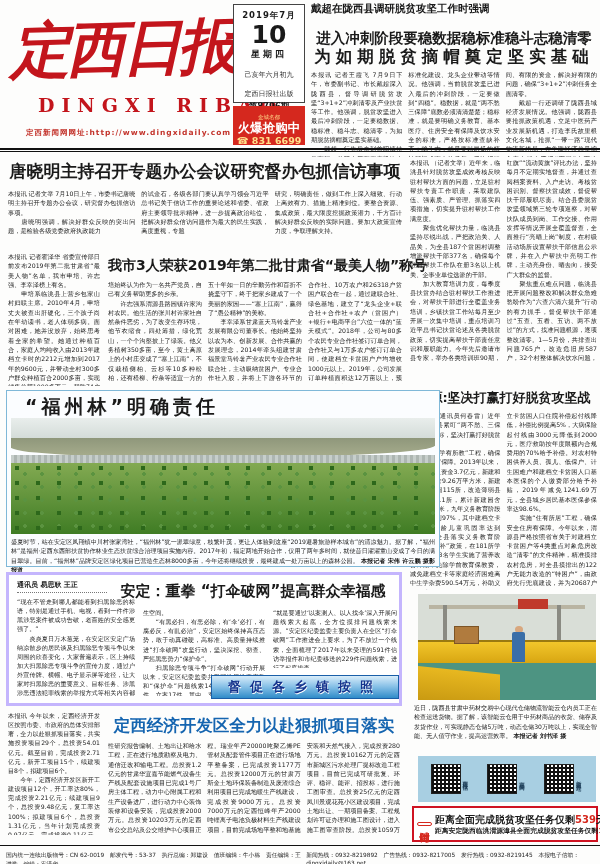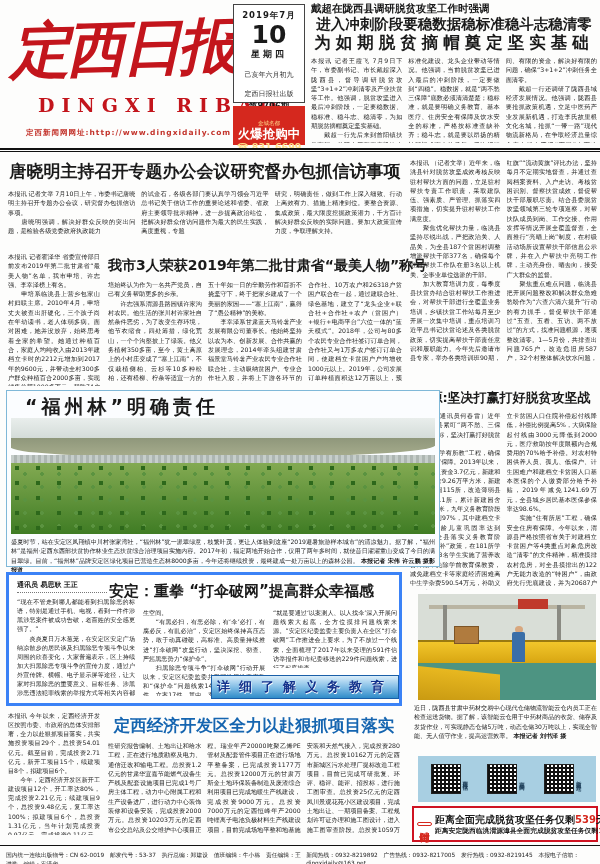--- a/index.html
+++ b/index.html
@@ -14,28 +14,28 @@
       font-size:19px;color:#c3151c;letter-spacing:7px;white-space:nowrap;}
   .mast-site{left:26px;top:128px;font-size:7.5px;font-weight:bold;color:#c3342c;letter-spacing:1px;}
   .datebox{left:233px;top:4px;width:72px;height:99px;border:1px solid #444;background:#fff;
       text-align:center;padding-top:5px;box-sizing:border-box;}
   .db-ym{font-size:8.5px;font-weight:bold;letter-spacing:1px;}
   .db-day{font-size:25px;font-weight:bold;line-height:26px;}
   .db-week{font-size:9px;font-weight:bold;letter-spacing:3px;}
   .db-small{font-size:7px;color:#333;margin-top:9px;}
   .db-issue,.db-pages{font-size:8.5px;font-weight:bold;margin-top:1.5px;}
   .adbox{left:233px;top:106px;width:72px;height:39px;background:#d5281e;text-align:center;
-      color:#fff;box-sizing:border-box;padding-top:14px;}
+      color:#fff;box-sizing:border-box;padding-top:8px;}
   .ad-brand{font-size:5.5px;color:#ffd98a;}
   .ad-main{font-size:12.5px;font-weight:bold;line-height:14px;}
   .ad-phone{font-size:9.5px;font-weight:bold;color:#ffe08a;}
   
   .topstory{left:311px;top:2px;width:286px;height:145px;}
   .ts-kicker{font-size:10.5px;font-weight:bold;text-align:left;}
-  .ts-h1{font-size:14.5px;font-weight:900;text-align:center;line-height:17px;margin-top:0;white-space:nowrap;}
+  .ts-h1{font-size:14.5px;font-weight:900;text-align:center;line-height:17px;margin-top:14px;white-space:nowrap;}
   .ts-h2{font-size:16.5px;font-weight:900;text-align:center;letter-spacing:5px;line-height:20px;white-space:nowrap;}
   .cols{display:flex;gap:6px;}
   .col{flex:1;font-size:6.2px;line-height:1.5;text-align:justify;white-space:pre-line;overflow:hidden;}
   .ts-cols{margin-top:3px;height:87px;}
   .rule2{left:0;top:148px;width:600px;height:4px;border-top:2px solid #111;border-bottom:1px solid #111;box-sizing:border-box;}
   
   .tang{left:8px;top:156px;width:394px;height:94px;}
   .tang-h{font-size:17px;font-weight:900;text-align:center;white-space:nowrap;line-height:30px;}
   .tang-cols{height:58px;margin-top:3px;}
   .zuimei{left:8px;top:252px;width:394px;height:134px;}
@@ -62,23 +62,23 @@
   .fz-cap{font-size:6.1px;line-height:1.55;text-align:justify;margin-top:3px;}
   .fz-by{font-weight:bold;}
   
   .lintao{left:410px;top:156px;width:187px;height:229px;}
   .lt-h{font-size:12px;font-weight:900;text-align:center;white-space:nowrap;line-height:22px;}
   .lt-cols{height:203px;margin-top:2px;}
   .weiyuan{left:410px;top:387px;width:187px;height:205px;}
   .wy-h{font-size:13px;font-weight:900;text-align:center;white-space:nowrap;line-height:22px;}
   .wy-cols{height:179px;margin-top:2px;}
   
-  .redbox{left:6px;top:572px;width:396px;height:134px;border:3px solid #3b82f6;box-sizing:border-box;background:#fff;}
+  .redbox{left:6px;top:572px;width:396px;height:134px;border:3px solid #c4b5fd;box-sizing:border-box;background:#fff;}
   .ad-by{left:8px;top:5px;width:90px;font-size:7px;font-weight:bold;border-bottom:1px dotted #777;padding-bottom:2px;}
-  .ad-h{left:100px;top:4px;width:288px;font-size:15px;font-weight:900;text-align:left;line-height:24px;white-space:nowrap;}
+  .ad-h{left:100px;top:4px;width:288px;font-size:15px;font-weight:900;text-align:center;line-height:24px;white-space:nowrap;}
   .ad-c1{left:8px;top:22px;width:118px;height:100px;}
   .ad-c2{left:134px;top:33px;width:122px;height:88px;}
   .ad-c3{left:264px;top:33px;width:124px;height:60px;}
   .ad-col{font-size:6.1px;line-height:1.5;text-align:justify;white-space:pre-line;overflow:hidden;}
   .banner{left:202px;bottom:4px;width:186px;height:22px;border:1px solid #1a5fa8;
       background:linear-gradient(#d9edfa,#8cc3e8 45%,#2f8cc9);color:#14328c;font-size:13px;font-weight:900;
       letter-spacing:9px;text-align:center;line-height:22px;text-shadow:0.5px 0.5px 0 #fff;}
   
   .kfq{left:6px;top:711px;width:396px;height:124px;}
   .kfq-intro{left:2px;top:0;width:92px;height:124px;font-size:6.1px;line-height:1.5;text-align:justify;
@@ -219,21 +219,21 @@
 
   <div class="abs redbox">
     <div class="abs ad-by">通讯员 易思耿 王正</div>
     <div class="abs ad-h">安定：重拳 “打伞破网”提高群众幸福感</div>
     <div class="abs ad-c1 ad-col">“现在不管走到哪儿都能看到扫黑除恶的标语，特别是通过手机、电视，看到一件件涉黑涉恶案件被成功告破，老百姓的安全感更强了。”
 　　炎炎夏日万木葱茏，在安定区安定广场纳凉散步的居民谈及扫黑除恶专项斗争以来周围的欣喜变化，大家普遍表示，区上持续加大扫黑除恶专项斗争的宣传力度，通过户外宣传牌、横幅、电子显示屏等途径，让大家对扫黑除恶的重要意义、目标任务、涉黑涉恶违法犯罪线索的举报方式等相关内容都有了深入的了解，有力挤压了黑恶势力滋</div>
     <div class="abs ad-c2 ad-col">生空间。
 　　“有黑必扫，有恶必除，有‘伞’必打，有腐必反，有乱必治”，安定区始终保持高压态势，敢于动真碰硬，高标准、高质量持续推进“打伞破网”攻坚行动，坚决深挖、彻查、严惩黑恶势力“保护伞”。
 　　扫黑除恶专项斗争“打伞破网”行动开展以来，安定区纪委监委共受理涉黑涉恶腐败和“保护伞”问题线索148件，初核了结49件，立案17件。其中，充当“保护伞”及涉黑涉恶其他问题6件，已结案3件，给予党纪政务处分5人。</div>
     <div class="abs ad-c3 ad-col">“就是要通过‘以案测人、以人找伞’深入开展问题线索大起底，全方位摸排问题线索来源。”安定区纪委监委主要负责人在全区“打伞破网”工作推进会上要求，为了不放过一个线索，全面梳理了2017年以来受理的591件信访举报件和市纪委移送的229件问题线索，进行了起底排查。</div>
-    <div class="abs banner">详细了解义务教育</div>
+    <div class="abs banner">督促各乡镇按照</div>
   </div>
 
   <div class="abs kfq">
     <div class="abs kfq-intro">本报讯 今年以来，定西经济开发区按照市委、市政府的总体安排部署，全力以赴狠抓项目落实，共实施投资项目29个，总投资54.01亿元。截至目前，完成投资2.71亿元，新开工项目15个，续建项目8个，拟建项目6个。
 　　今年，定西经济开发区新开工建设项目12个，开工率达80%，完成投资2.21亿元；续建项目9个，总投资9.48亿元，复工率达100%；拟建项目6个，总投资1.31亿元，当年计划完成投资0.97亿元，完成投资0.11亿元。总投资17400万元的定西市现代科技院（产业服务中心）项目已完成可行性研究报告批复、方案设计批复、土地出让、设计施工招标代理合同签订、招投标等前期工作。总投资7亿元的中博机床智造大楼项目完成公司工商注册登记、总平面布置图设计、可行</div>
     <div class="abs kfq-h">定西经济开发区全力以赴狠抓项目落实</div>
     <div class="abs cols kfq-cols">
       <div class="col">性研究报告编制、土地出让和给水工程，正在进行地质勘察及电力、通信迁改和输电工程。总投资1.2亿元的甘肃华宜嘉节能燃气设备生产线及配套设施项目已完成1号厂房主体工程，动力中心附属工程和生产设备进厂，进行动力中心装饰装修和设备安装，完成投资2000万元。总投资10203万元的定西市公交总站及公交维护中心项目正在进行业务用房二期框架施工，完成投资1902万元。总投资15000万元的定西新奥综合能源站项目正在进行配套管线建设和新用户开发，已完成投资1600万元。总投资21000万元的定西惠森复合管材管件智造改扩建项目已完成车间主体工</div>
       <div class="col">程。瑞业年产20000吨聚乙烯PE管材及配套管件项目正在进行场地平整备案，已完成投资1177万元。总投资12000万元的甘肃万斯金土地环保装备制造及废渣综合利用项目已完成地暖生产线建设，完成投资9000万元。总投资7000万元的定西恒峰年产2000吨锂离子电池负极材料生产线建设项目，目前完成场地平整和地基施工。总投资1658万元的定西经济开发区循环经济产业园雨水防涝工程项目正在实施。总投资1500万元的甘肃大河环保钢料管材及管件生产、水处理设备加工生产项目，已完成部分设备进场、设备安装，完成投资700万元。总投资</div>
       <div class="col">安装和天然气接入，完成投资280万元。总投资10162万元的定西市新城区污水处理厂提标改造工程项目，目前已完成可研批复、环评、稳评、能评、招投标，进行施工图审查。总投资25亿元的定西凤川景观花苑小区建设项目，完成土地出让、一期项目备案、工程规划许可证办理和施工图设计，进入施工图审查阶段。总投资1059万元的国网定西供电公司供电设施改造项目，已完成项目备案、土地出让和规划许可。同时，总投资38963万元的定西经济开发区循环经济产业园二期建设项目进展顺利。　（晓武）</div>

